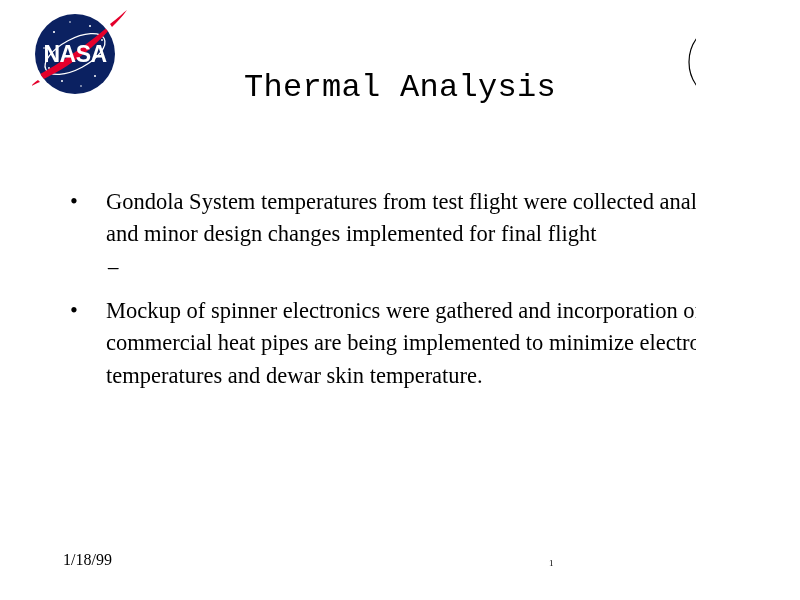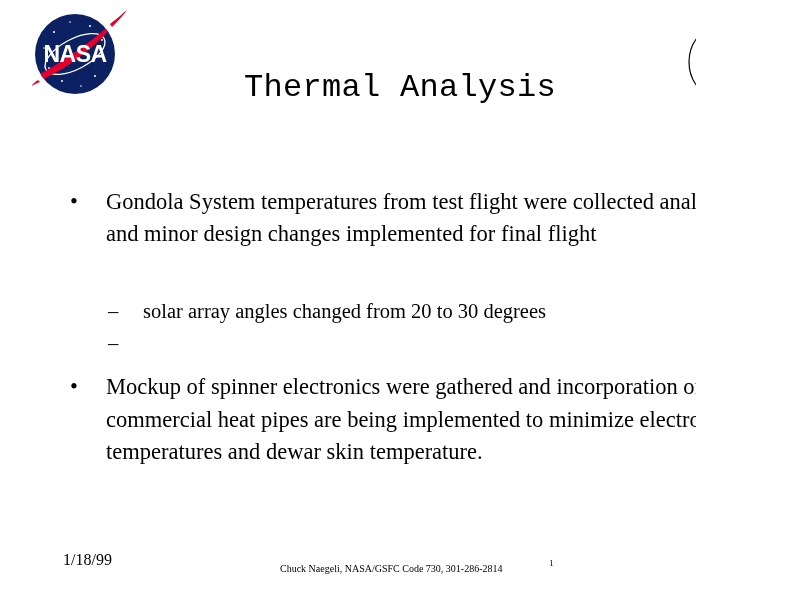--- a/index.html
+++ b/index.html
@@ -192,32 +192,30 @@
 
   <div id="body">
 
     <div class="bullet-l1">
       <span class="marker">•</span>
       <span class="bullet-text">Gondola System temperatures from test flight were collected analyzed and minor design changes implemented for final flight</span>
     </div>
 
     <div class="bullet-l2">
       <span class="marker">–</span>
-      <span class="bullet-text">solar array angles changed from 20 to 30 degrees</span>
     </div>
 
     <div class="bullet-l2">
       <span class="marker">–</span>
     </div>
 
     <div class="bullet-l1">
       <span class="marker">•</span>
       <span class="bullet-text">Mockup of spinner electronics were gathered and incorporation of commercial heat pipes are being implemented to minimize electronics temperatures and dewar skin temperature.</span>
     </div>
 
   </div>
 
   <div id="footer-date">1/18/99</div>
-  <div id="footer-credit">Chuck Naegeli, NASA/GSFC Code 730, 301-286-2814</div>
   <div id="footer-note">1</div>
   <div id="footer-page">8</div>
 
 </div>
 
 </body></html>

